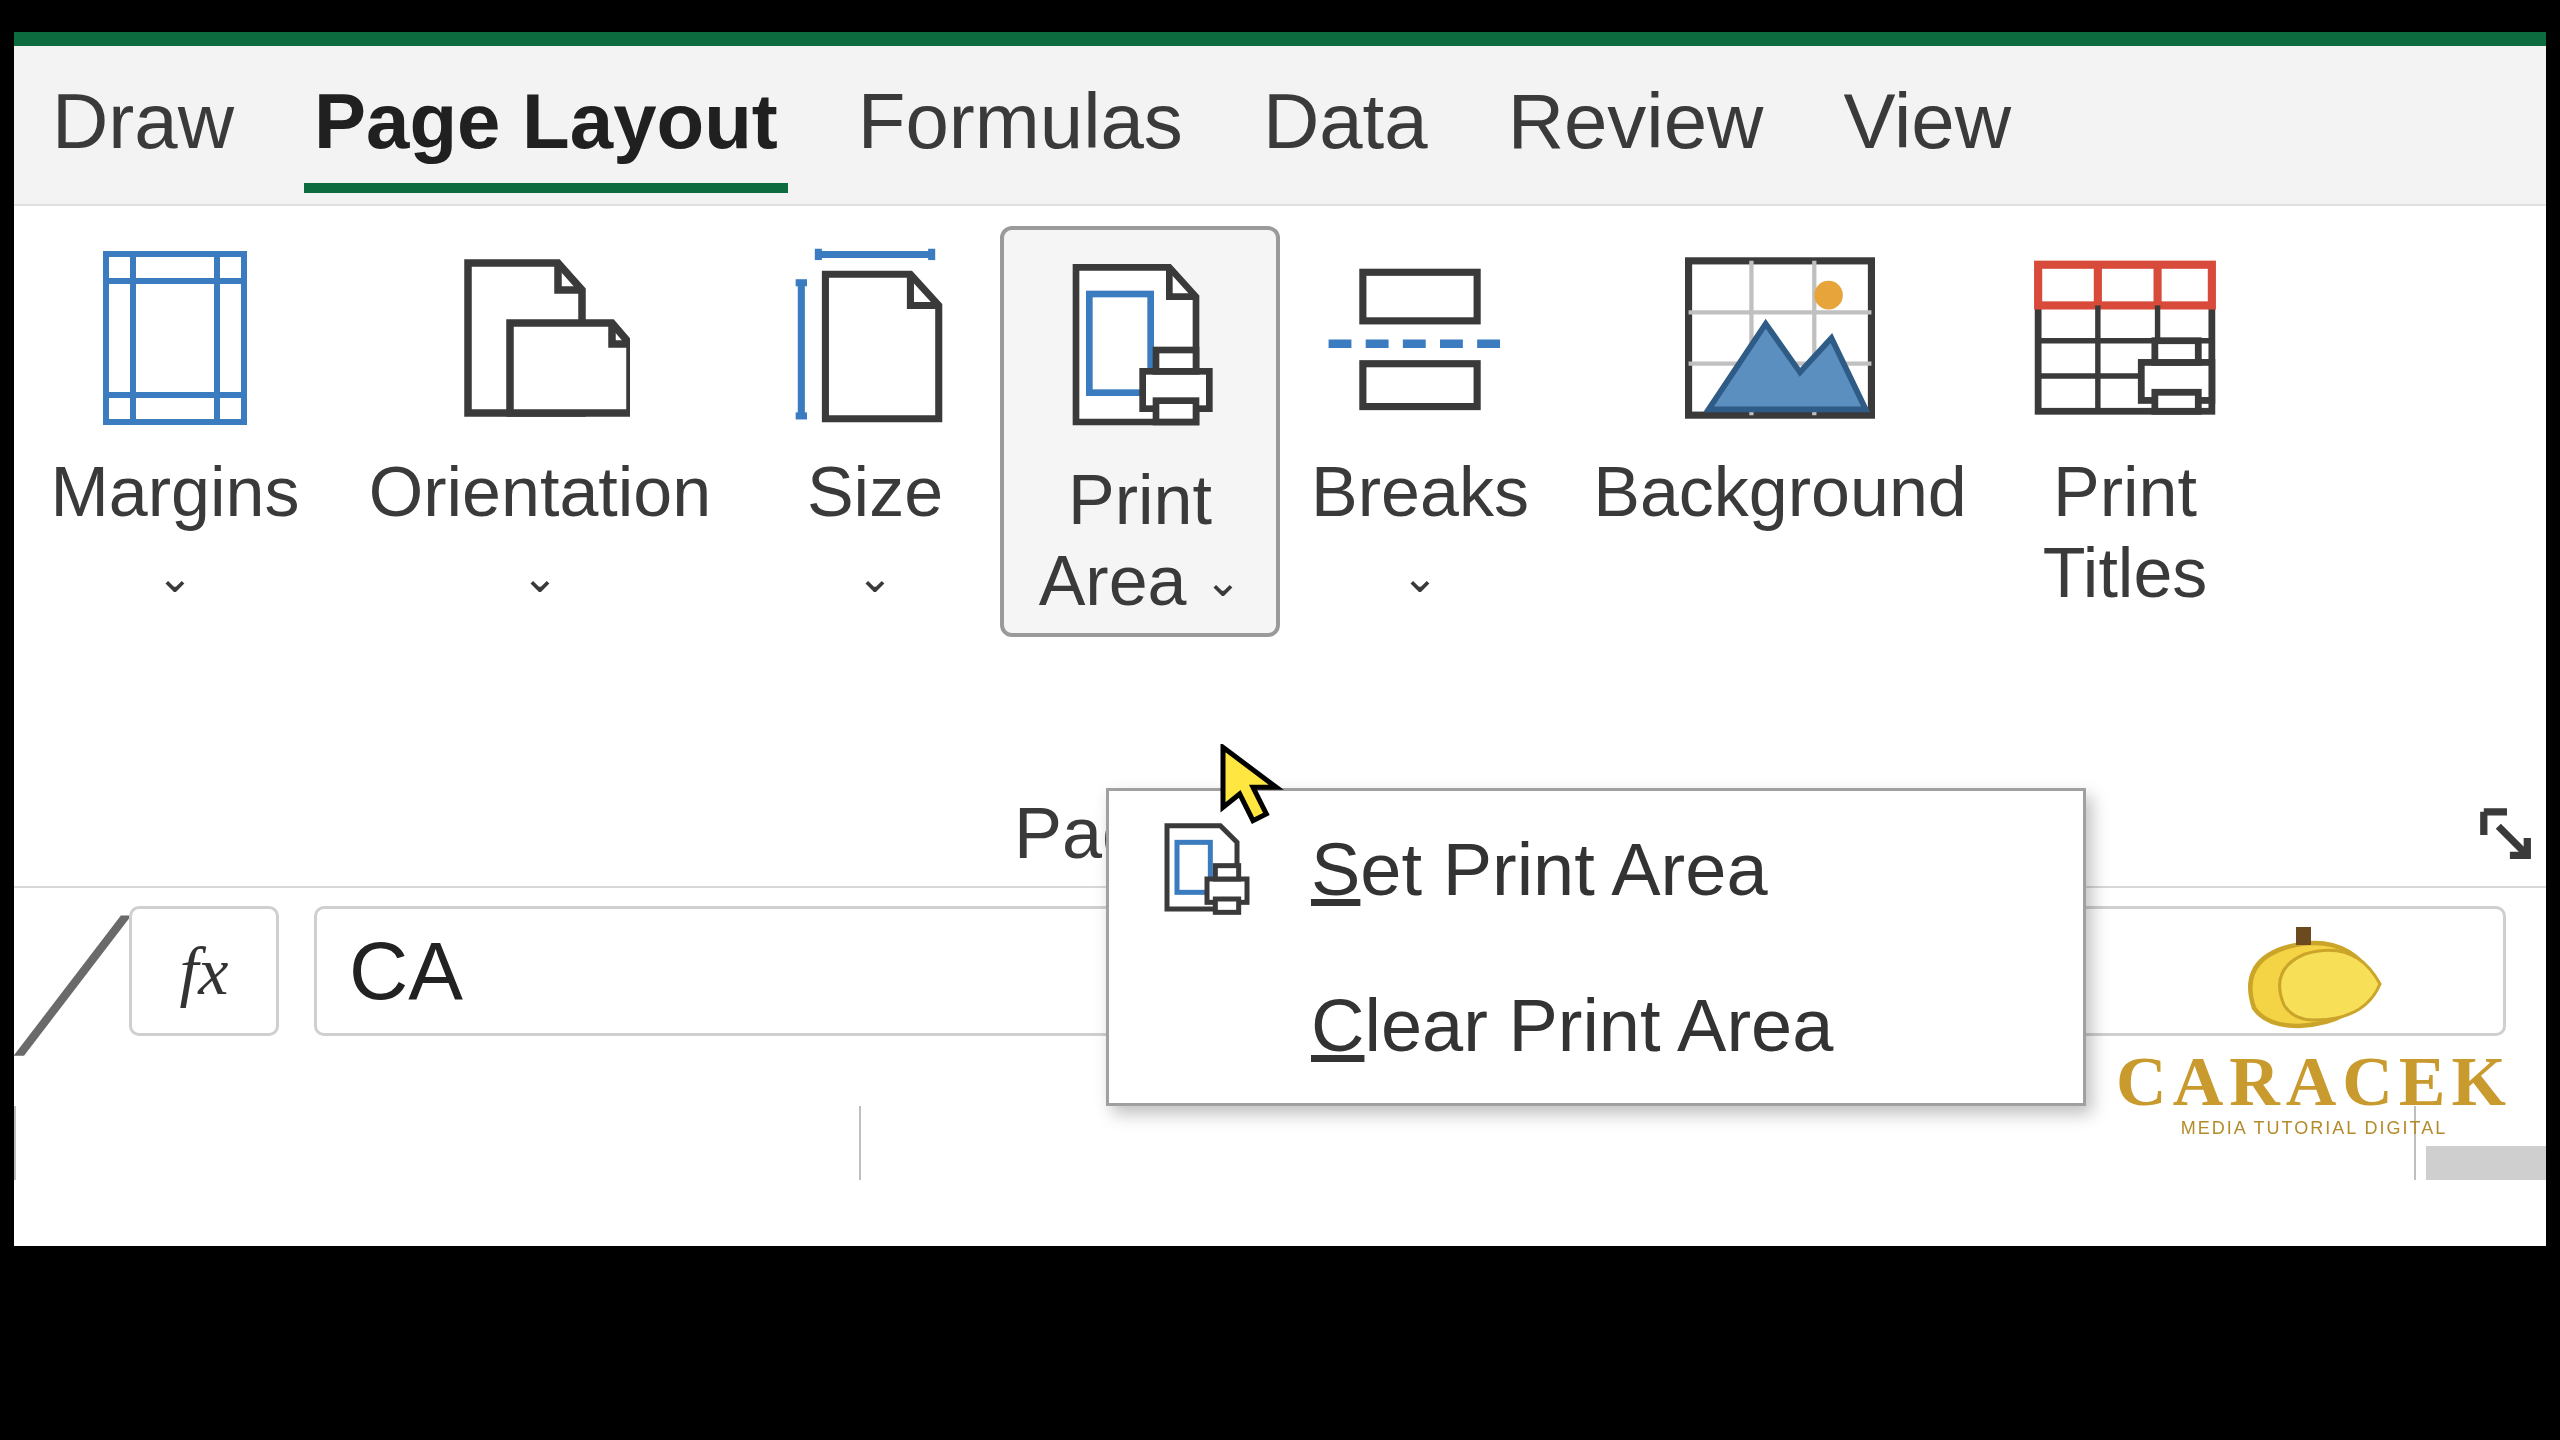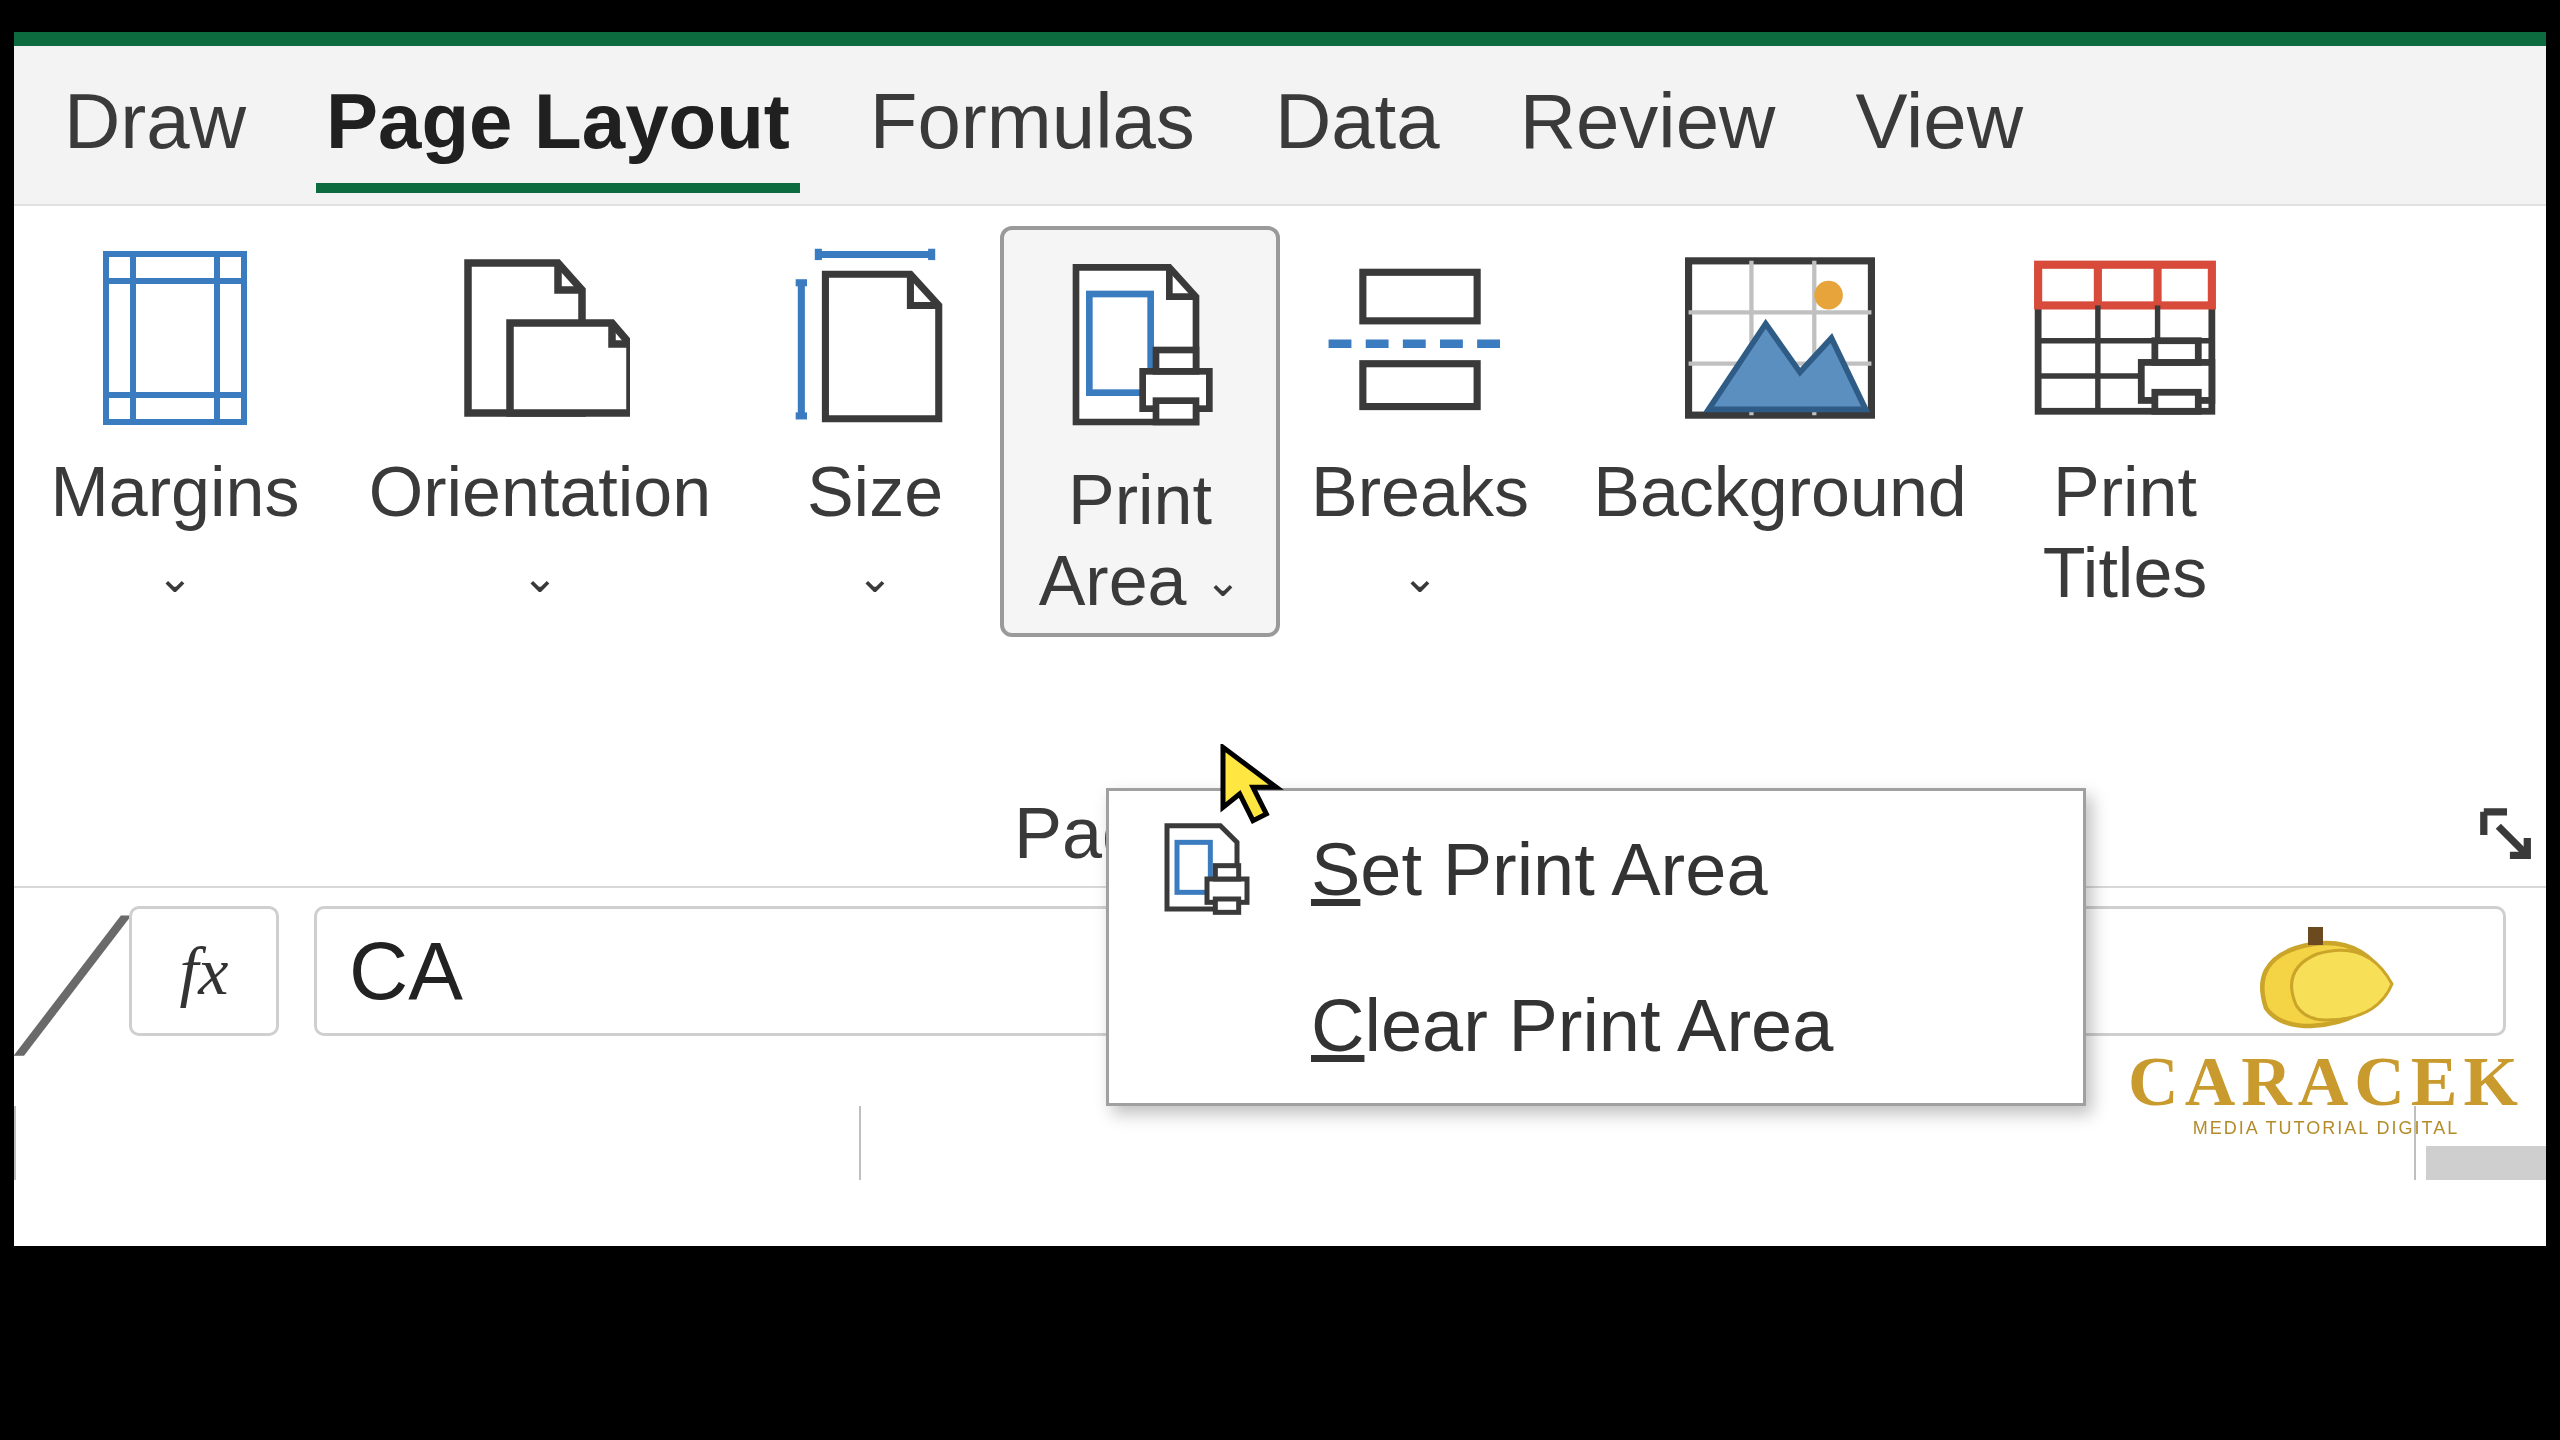--- a/index.html
+++ b/index.html
@@ -34,21 +34,21 @@
       right: 14px;
       bottom: 22px;
       background: #fff;
     }
     .tabs-bar {
       height: 160px;
       background: #f3f3f3;
       border-bottom: 2px solid #e0e0e0;
       display: flex;
       align-items: center;
-      padding: 0 40px;
+      padding: 0 28px;
       gap: 60px;
     }
     .tab {
       font-size: 78px;
       color: #3a3a3a;
       padding: 20px 10px 28px 10px;
       cursor: pointer;
       position: relative;
     }
     .tab.active {
@@ -223,21 +223,21 @@
     
     .cursor {
       position: absolute;
       left: 1218px;
       top: 716px;
       z-index: 100;
     }
     
     .watermark {
       position: absolute;
-      right: 36px;
+      right: 48px;
       top: 890px;
       z-index: 200;
       text-align: center;
       pointer-events: none;
     }
     .watermark .brand {
       font-size: 70px;
       font-weight: 800;
       letter-spacing: 6px;
       font-family: "Comic Sans MS", cursive;

